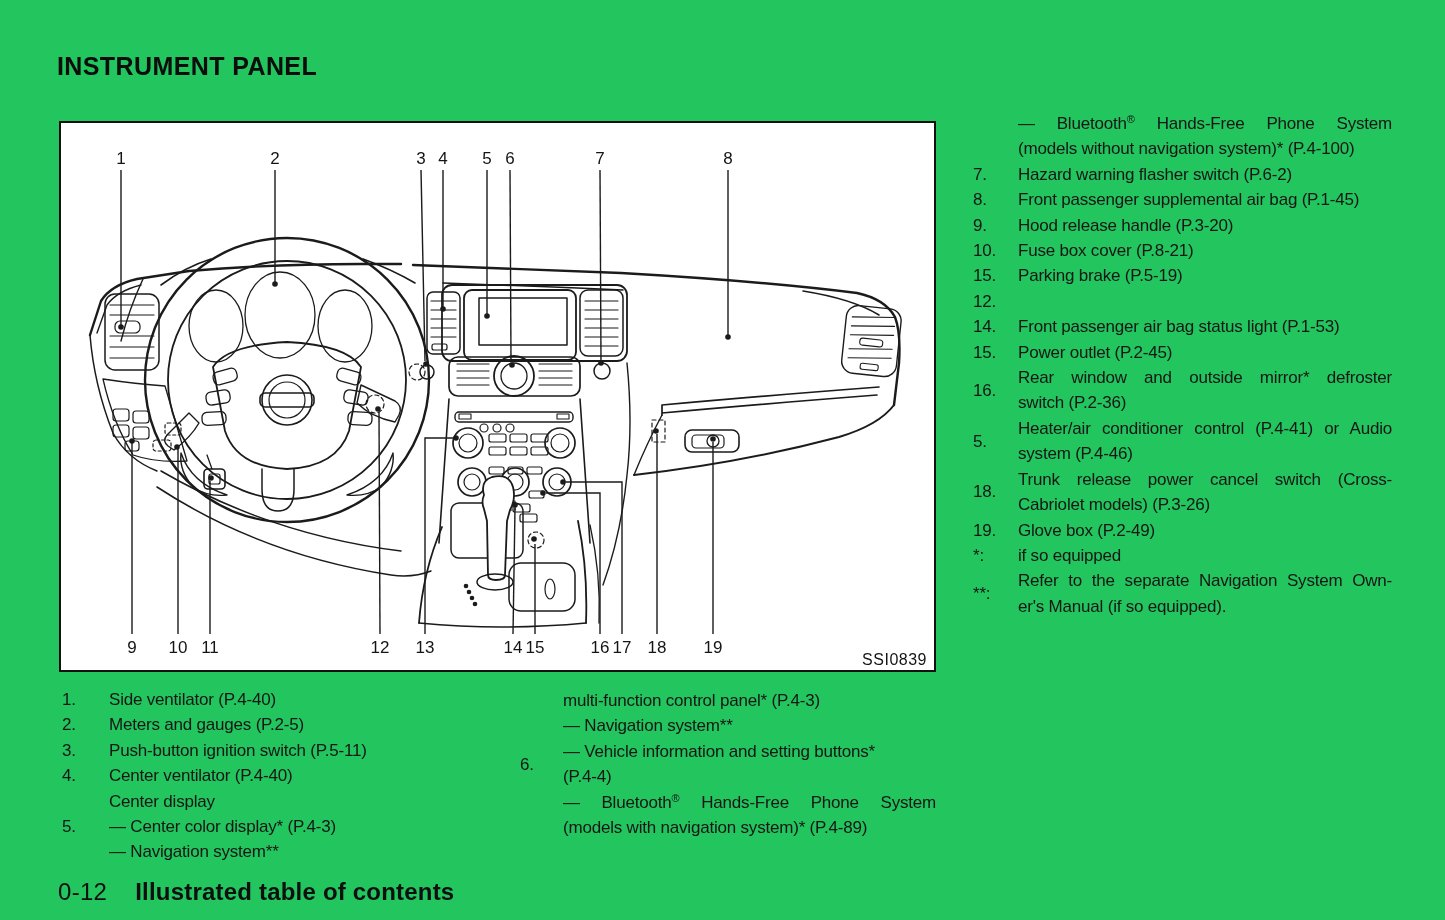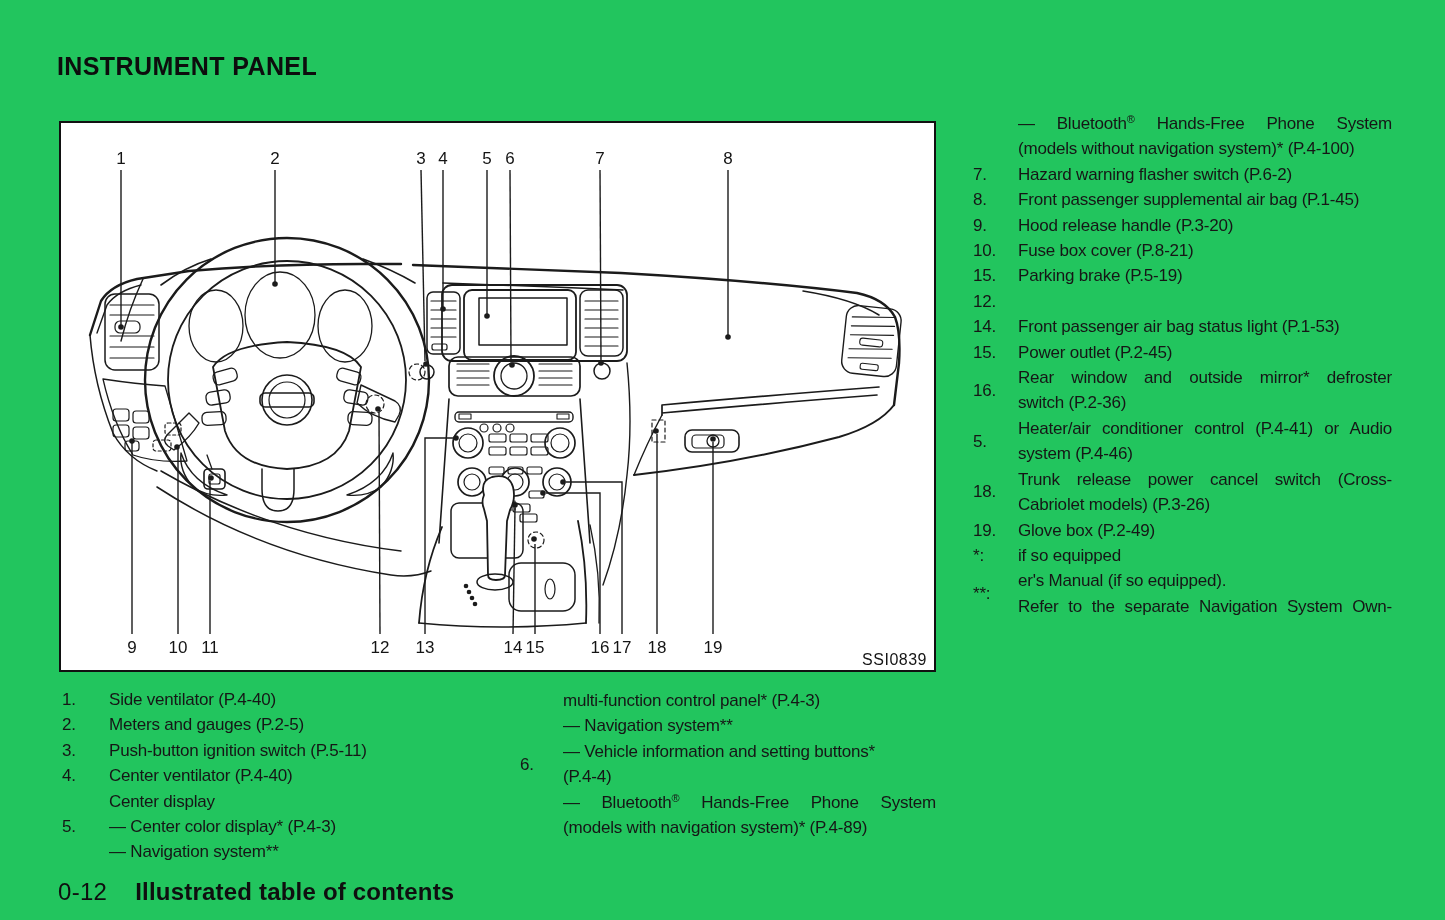--- a/index.html
+++ b/index.html
@@ -384,22 +384,22 @@
       </div>
       <div class="item">
         <div class="num">*:</div>
         <div class="body">
           <div class="ln">if so equipped</div>
         </div>
       </div>
       <div class="item">
         <div class="num">**:</div>
         <div class="body">
+          <div class="ln j">Refer to the separate Navigation System Own-</div>
           <div class="ln">er's Manual (if so equipped).</div>
-          <div class="ln j">Refer to the separate Navigation System Own-</div>
         </div>
       </div>
     </div>
 
   <div class="footer">
     <span class="pagenum">0-12</span><span class="section">Illustrated table of contents</span>
   </div>
 
 </div>
 

